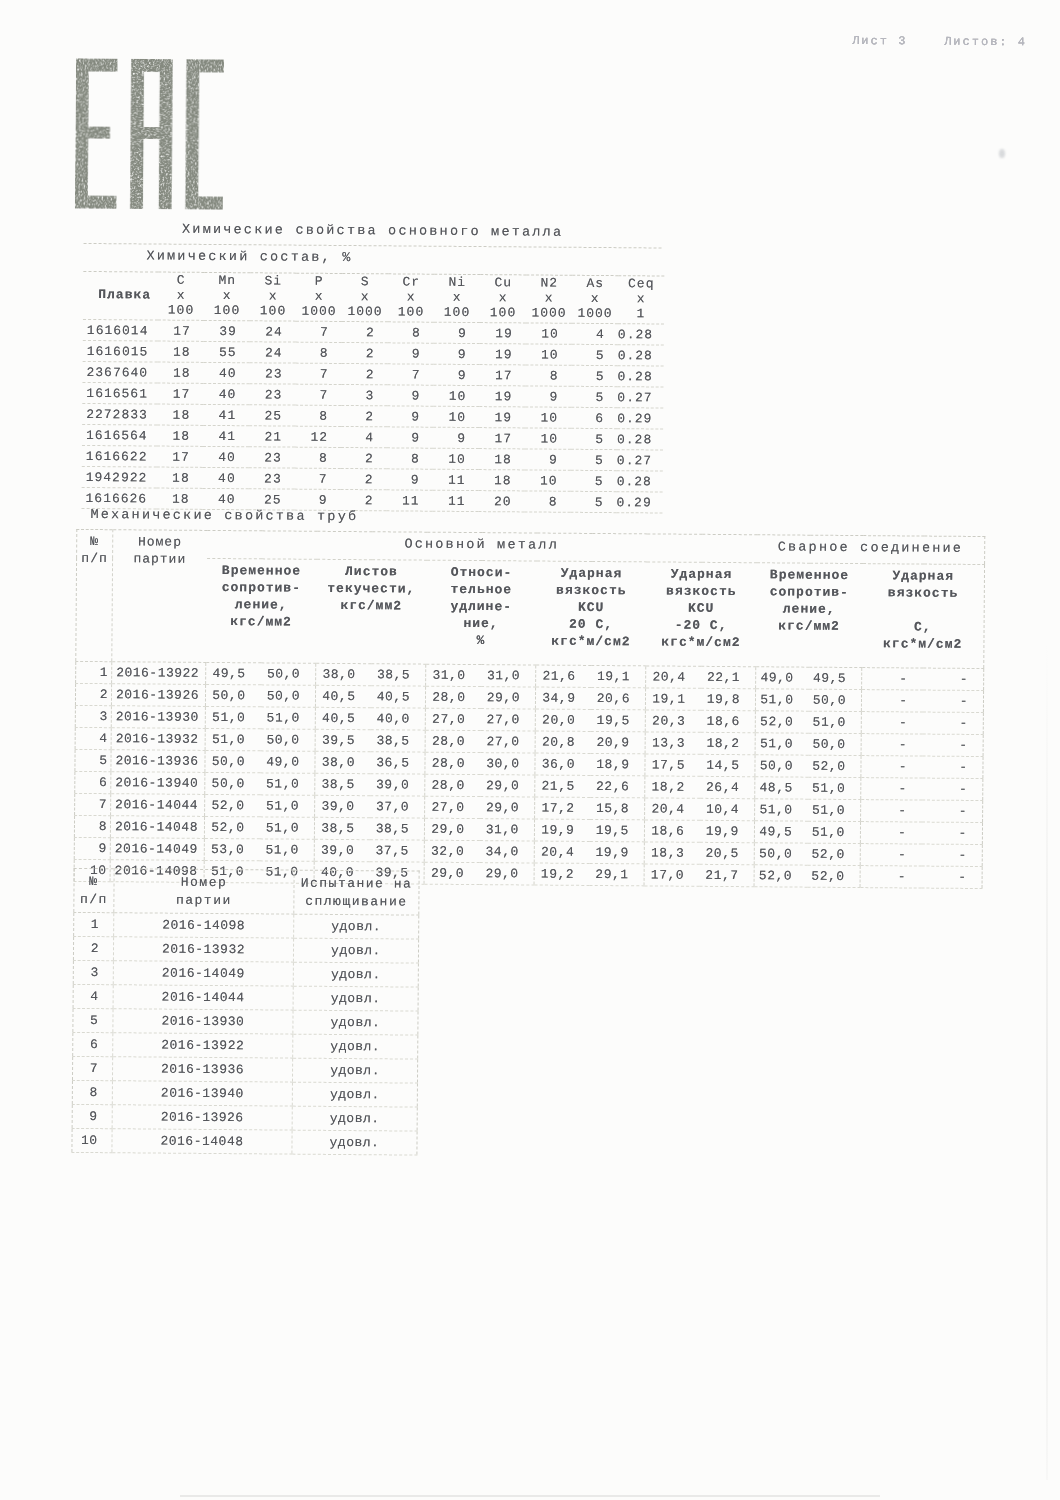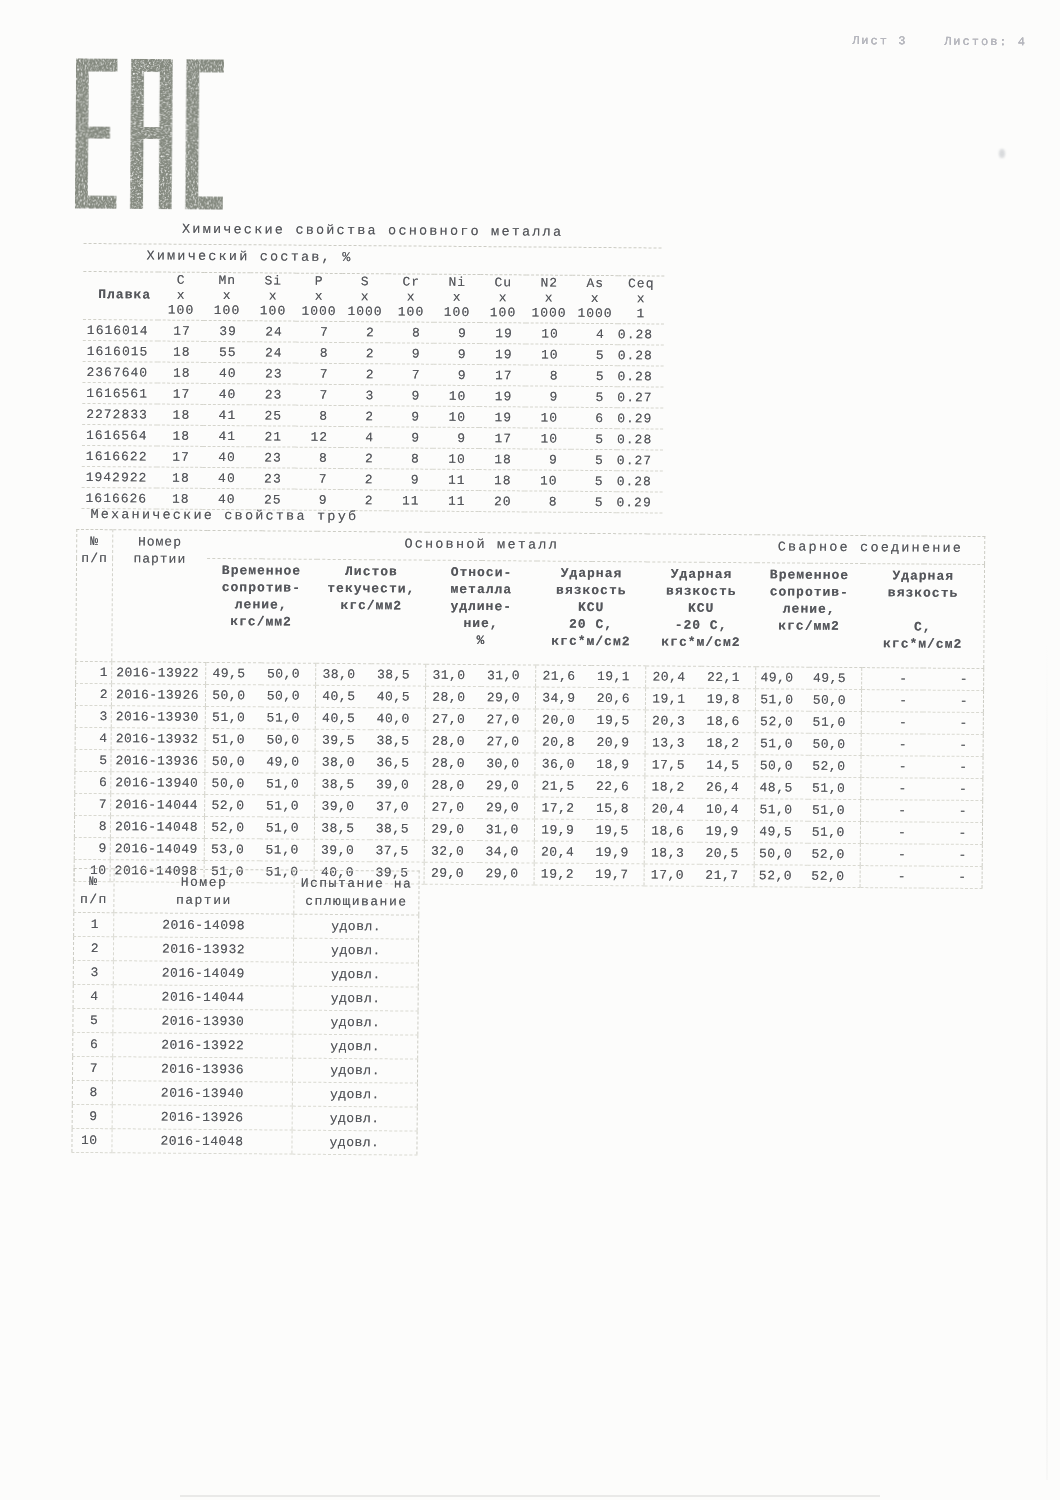--- a/index.html
+++ b/index.html
@@ -333,21 +333,21 @@
         </tr>
         <tr>
           <th class="pre grp" colspan="2">Временное
 сопротив-
 ление,
 кгс/мм2</th>
           <th class="pre grp" colspan="2">Листов
 текучести,
 кгс/мм2</th>
           <th class="pre grp" colspan="2">Относи-
-металла
+тельное
 удлине-
 ние,
 %</th>
           <th class="pre grp" colspan="2">Ударная
 вязкость
 KCU
 20 С,
 кгс*м/см2</th>
           <th class="pre grp" colspan="2">Ударная
 вязкость
@@ -531,21 +531,21 @@
         <tr>
           <td class="idx">10</td>
           <td class="batch">2016-14098</td>
           <td class="v gs">51,0</td>
           <td class="v">51,0</td>
           <td class="v gs">40,0</td>
           <td class="v">39,5</td>
           <td class="v gs">29,0</td>
           <td class="v">29,0</td>
           <td class="v gs">19,2</td>
-          <td class="v">19,7</td>
+          <td class="v">29,1</td>
           <td class="v gs">17,0</td>
           <td class="v">21,7</td>
           <td class="v gs">52,0</td>
           <td class="v">52,0</td>
           <td class="v gs">-</td>
           <td class="v">-</td>
         </tr>
       </tbody>
     </table>
 

